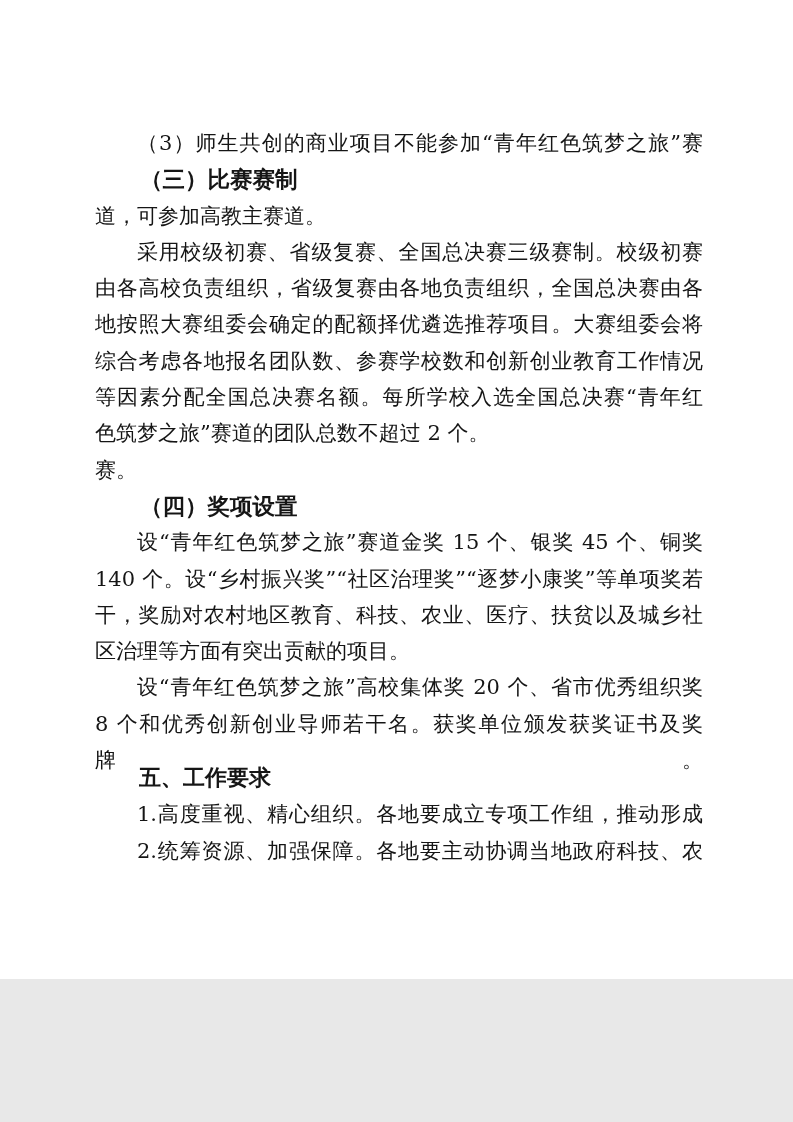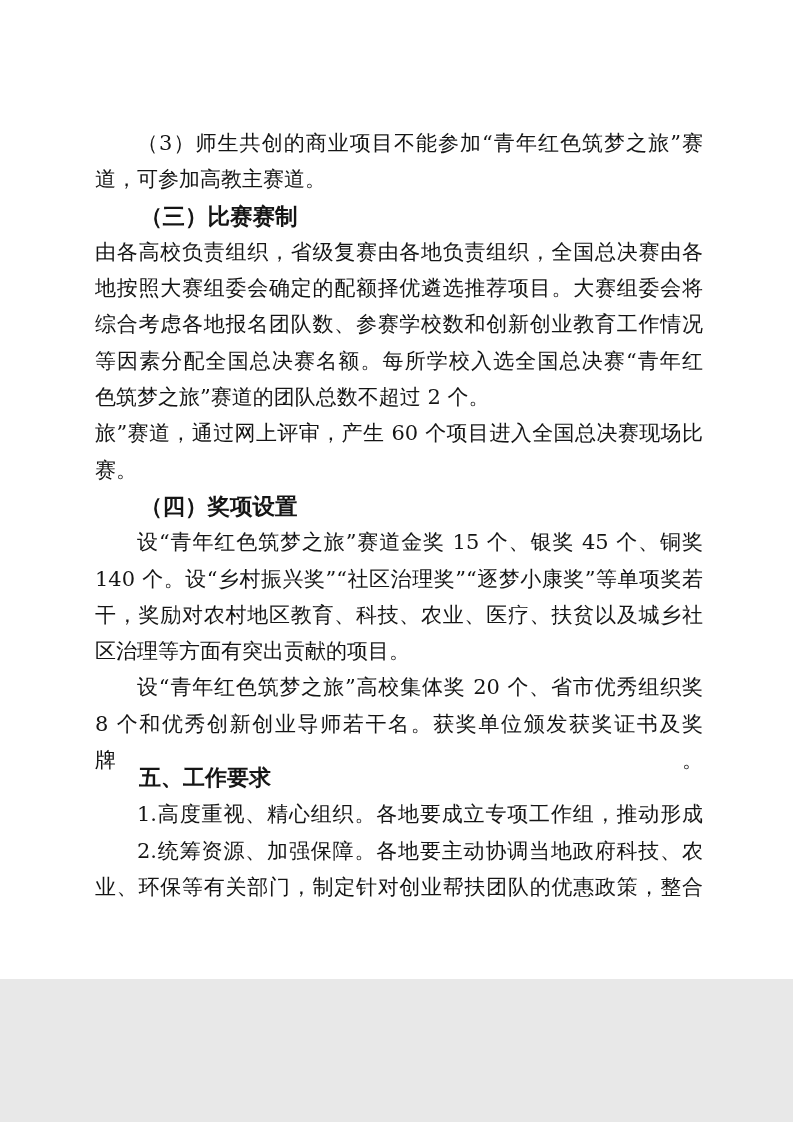--- a/index.html
+++ b/index.html
@@ -52,36 +52,35 @@
     line-height: 24px;
     color: #151515;
   }
 </style>
 </head>
 <body>
 
 <div class="page">
   <div class="content">
       <div class="line indent justify">（3）师生共创的商业项目不能参加“青年红色筑梦之旅”赛</div>
+      <div class="line indent h-serif">（三）比赛赛制</div>
       <div class="line">道，可参加高教主赛道。</div>
-      <div class="line indent h-serif">（三）比赛赛制</div>
+      <div class="line indent justify">采用校级初赛、省级复赛、全国总决赛三级赛制。校级初赛</div>
       <div class="line justify">由各高校负责组织，省级复赛由各地负责组织，全国总决赛由各</div>
       <div class="line justify">地按照大赛组委会确定的配额择优遴选推荐项目。大赛组委会将</div>
       <div class="line justify">综合考虑各地报名团队数、参赛学校数和创新创业教育工作情况</div>
       <div class="line justify">等因素分配全国总决赛名额。每所学校入选全国总决赛“青年红</div>
       <div class="line">色筑梦之旅”赛道的团队总数不超过 2 个。</div>
-      <div class="line justify">旅”赛道，通过网上评审，产生 60 个项目进入全国总决赛现场比</div>
       <div class="line">赛。</div>
       <div class="line indent h-serif">（四）奖项设置</div>
       <div class="line indent justify">设“青年红色筑梦之旅”赛道金奖 15 个、银奖 45 个、铜奖</div>
       <div class="line justify">140 个。设“乡村振兴奖”“社区治理奖”“逐梦小康奖”等单项奖若</div>
       <div class="line justify">干，奖励对农村地区教育、科技、农业、医疗、扶贫以及城乡社</div>
       <div class="line">区治理等方面有突出贡献的项目。</div>
       <div class="line indent justify">设“青年红色筑梦之旅”高校集体奖 20 个、省市优秀组织奖</div>
       <div class="line justify">8 个和优秀创新创业导师若干名。获奖单位颁发获奖证书及奖牌。</div>
       <div class="line indent h-sans">五、工作要求</div>
       <div class="line indent justify">1.高度重视、精心组织。各地要成立专项工作组，推动形成</div>
       <div class="line indent justify">2.统筹资源、加强保障。各地要主动协调当地政府科技、农</div>
-      <div class="line justify">业、环保等有关部门，制定针对创业帮扶团队的优惠政策，整合</div>
     </div>
 
   <div class="footer">— 20 —</div>
 </div>
 
 </body></html>

